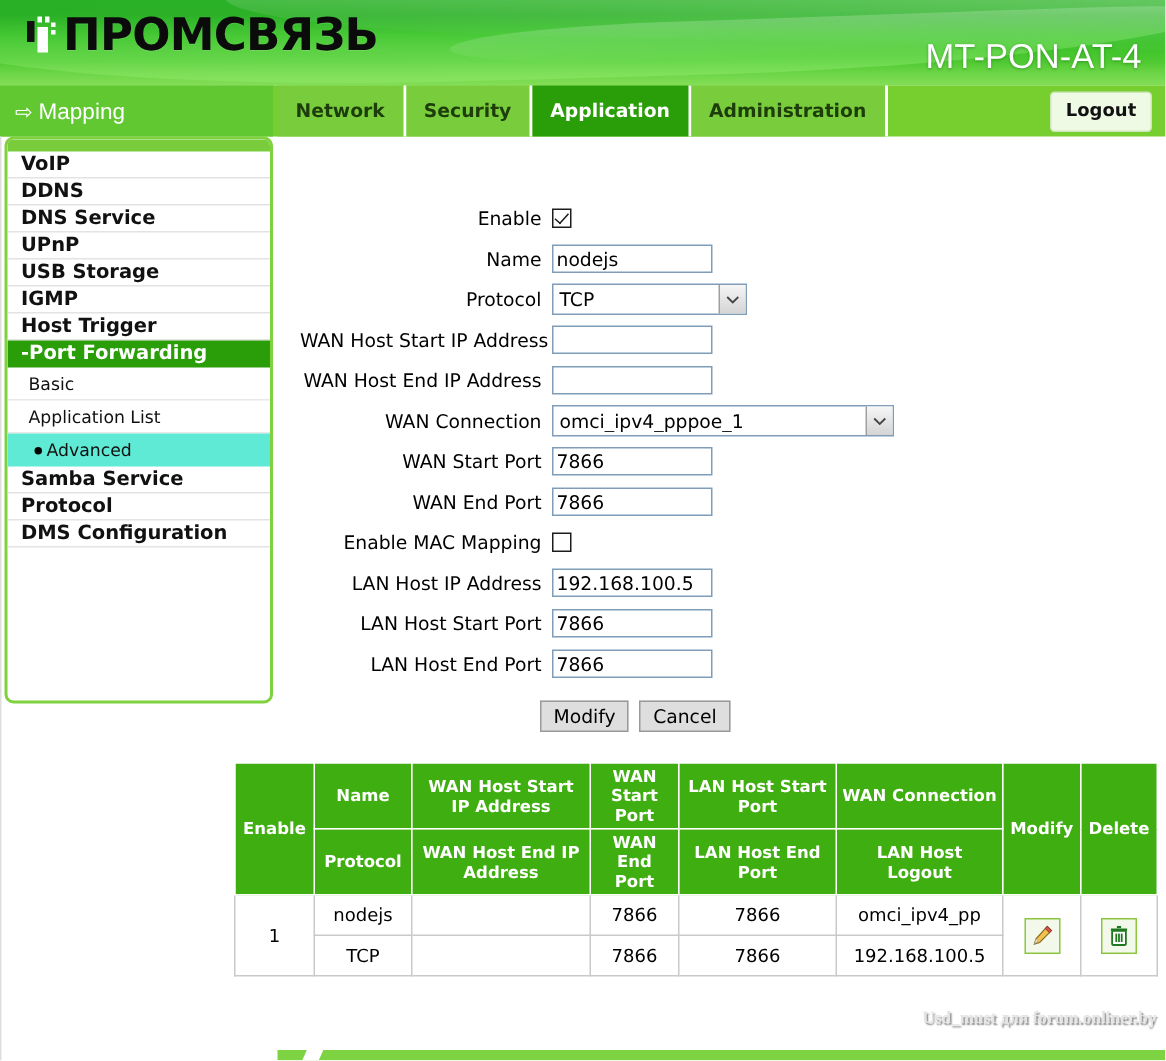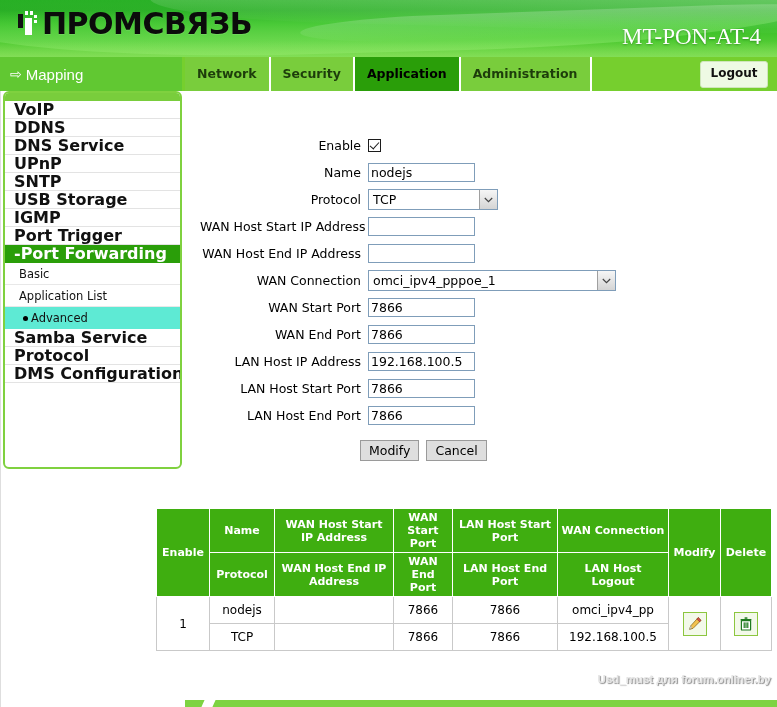--- a/index.html
+++ b/index.html
@@ -82,21 +82,21 @@
     letter-spacing: -0.5px;
     color: #0b0b0b;
     line-height: 30px;
     text-shadow: 0 1px 0 rgba(255,255,255,0.12);
   }
   .model-name {
     position: absolute;
     right: 16px; top: 24px;
     color: #ffffff;
     font-size: 23px;
-    font-family: Liberation Serif, serif;
+    font-family: Liberation Sans, sans-serif;
     letter-spacing: 0px;
     text-shadow: 0 1px 2px rgba(0,60,0,0.35);
   }
 
   
   .navrow {
     position: absolute;
     left: 0; top: 57px;
     width: 777px; height: 34px;
     background: #7ed321;
@@ -137,21 +137,21 @@
     font-family: "DejaVu Sans", sans-serif;
     color: #1d3d0b;
     background: #79cd3c;
     border-right: 2px solid #ffffff;
     box-sizing: border-box;
     cursor: pointer;
     text-align: center;
   }
   .navtab.active {
     background: #2a9e09;
-    color: #000000;
+    color: #ffffff;
   }
   .logout-btn {
     position: absolute;
     right: 9px; top: 4px;
     width: 66px; height: 25px;
     background: #eefae4;
     border: 1px solid #cfe6bb;
     border-radius: 3px;
     font-size: 12px;
     font-weight: bold;
@@ -174,21 +174,21 @@
     box-sizing: border-box;
     overflow: hidden;
   }
   .sidebar-top {
     height: 8px;
     background: #79cd3c;
   }
   .side-item {
     height: 18px;
     line-height: 18px;
-    font-size: 16px;
+    font-size: 13px;
     font-weight: bold;
     font-family: "DejaVu Sans", sans-serif;
     color: #111;
     padding-left: 9px;
     border-bottom: 1px solid #e3e3e3;
     box-sizing: border-box;
     cursor: pointer;
     white-space: nowrap;
   }
   .side-item.sel {
@@ -298,21 +298,21 @@
     width: 17px;
     height: 19px;
     background: linear-gradient(to bottom, #f6f6f6, #d4d4d4);
     border-left: 1px solid #a0a0a0;
     display: flex;
     align-items: center;
     justify-content: center;
   }
   .fselect .arrow svg { display:block; }
   .sel-protocol { width: 130px; }
-  .sel-wanconn { width: 248px; }
+  .sel-wanconn { width: 228px; }
 
   .btnrow {
     display: flex;
     gap: 7px;
     margin-top: 11px;
     padding-left: 160px;
   }
   .gbtn {
     min-width: 56px;
     height: 21px;
@@ -369,21 +369,21 @@
     justify-content: center;
     cursor: pointer;
     box-sizing: border-box;
   }
 
   
   .watermark {
     position: absolute;
     right: 6px; top: 673px;
     font-size: 11.5px;
-    font-family: Liberation Sans, sans-serif;
+    font-family: Liberation Serif, serif;
     font-weight: bold;
     color: #e4e4e4;
     text-shadow: 1px 1px 1px rgba(120,120,120,0.85);
     white-space: nowrap;
   }
   .footer-bar {
     position: absolute;
     left: 0; top: 697px;
     width: 777px; height: 10px;
     overflow: hidden;
@@ -452,24 +452,23 @@
 
 <div class="page-border-left"></div>
 
 <div class="sidebar">
   <div class="sidebar-top"></div>
 
   <div class="side-item">VoIP</div>
   <div class="side-item">DDNS</div>
   <div class="side-item">DNS Service</div>
   <div class="side-item">UPnP</div>
-  <div class="side-item">SNTP</div>
   <div class="side-item">USB Storage</div>
   <div class="side-item">IGMP</div>
-  <div class="side-item">Port Trigger</div>
+  <div class="side-item">Host Trigger</div>
   <div class="side-item sel">-Port Forwarding</div>
   <div class="side-sub">Basic</div>
   <div class="side-sub">Application List</div>
   <div class="side-sub cur"><span class="bullet"></span><span>Advanced</span></div>
   <div class="side-item">Samba Service</div>
   <div class="side-item">Protocol</div>
   <div class="side-item">DMS Configuration</div>
 </div>
 
 <div class="form">
@@ -521,20 +520,24 @@
   <div class="frow">
     <div class="flabel">WAN Start Port</div>
     <input class="ftext" type="text" value="7866" style="">
   </div>
 
   <div class="frow">
     <div class="flabel">WAN End Port</div>
     <input class="ftext" type="text" value="7866" style="">
   </div>
 
+  <div class="frow">
+    <div class="flabel">Enable MAC Mapping</div>
+    <span class="fcheck"></span>
+  </div>
 
   <div class="frow">
     <div class="flabel">LAN Host IP Address</div>
     <input class="ftext" type="text" value="192.168.100.5" style="">
   </div>
 
   <div class="frow">
     <div class="flabel">LAN Host Start Port</div>
     <input class="ftext" type="text" value="7866" style="">
   </div>

